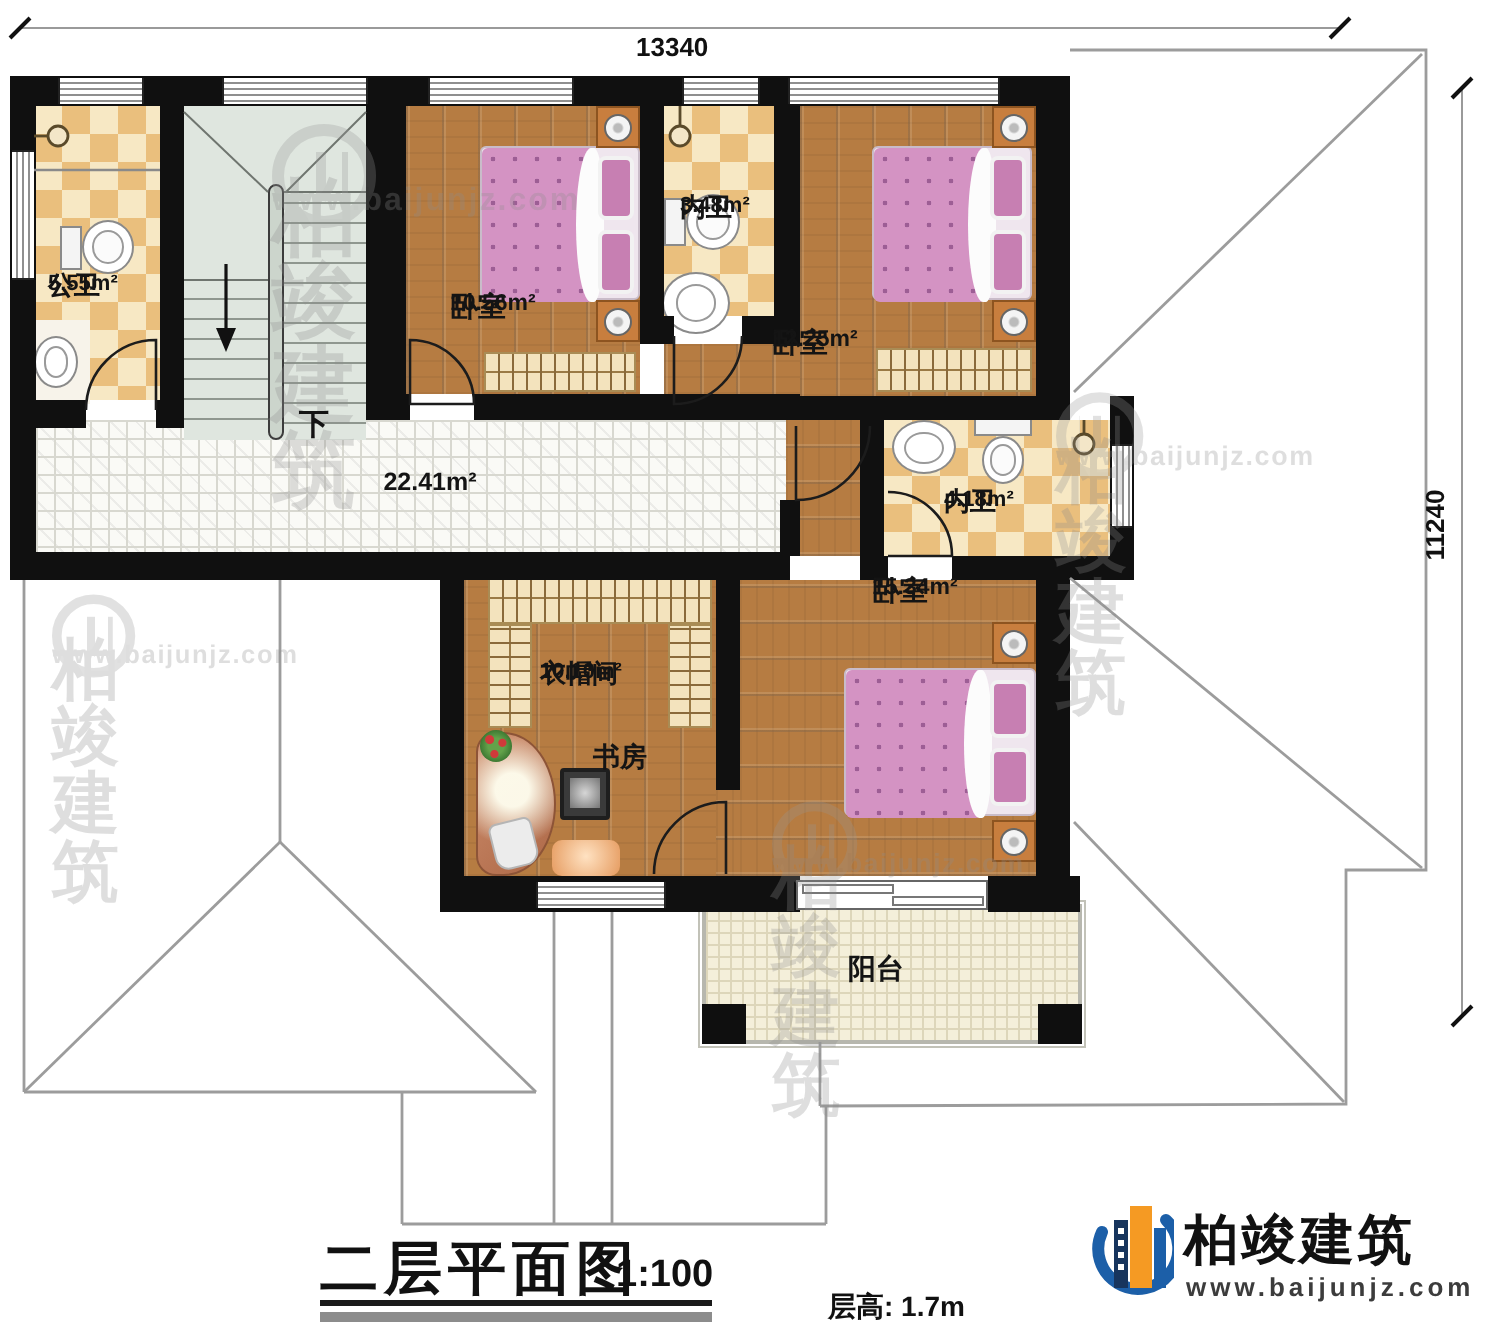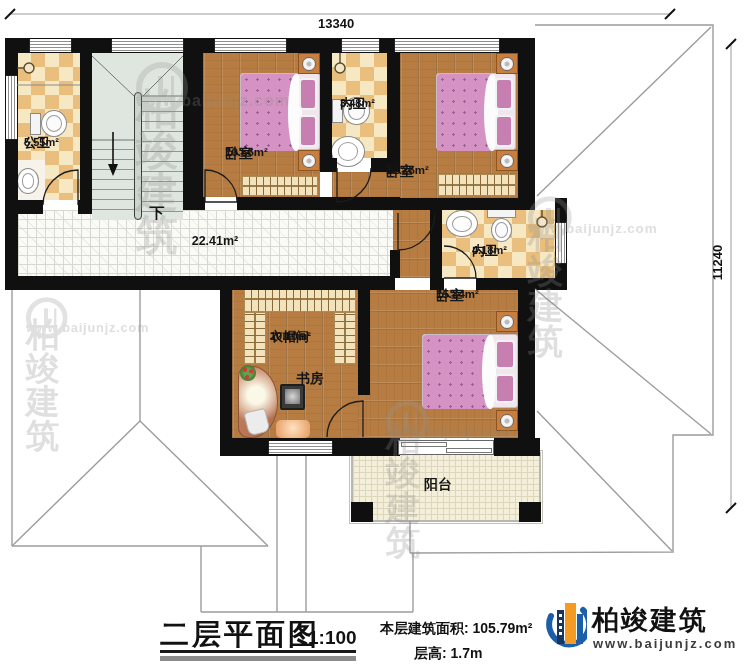--- a/index.html
+++ b/index.html
@@ -327,21 +327,20 @@
     <div class="wtxt">
       <div class="zh">柏竣建筑</div>
       <div class="url">www.baijunjz.com</div>
     </div>
   </div>
 
   <div class="tb" style="left:160px;top:615px;font-size:29px;font-weight:bold;letter-spacing:3px">二层平面图</div>
   <div class="tb" style="left:308px;top:627px;font-size:19px;font-weight:bold">1:100</div>
   <div class="tb-underline1" style="left:160px;top:650px;width:196px;height:3px"></div>
   <div class="tb-underline2" style="left:160px;top:656px;width:196px;height:5px"></div>
-  <div class="tb" style="left:380px;top:620px;font-size:14px;font-weight:bold">本层建筑面积: 105.79m²</div>
   <div class="tb" style="left:414px;top:645px;font-size:14px;font-weight:bold">层高: 1.7m</div>
 
   <svg style="left:545px;top:598px;z-index:55" width="42" height="60" viewBox="0 0 42 60">
     <path d="M6,18 A20,20 0 1 0 38,12" fill="none" stroke="#1c5fa8" stroke-width="6" stroke-linecap="round"></path>
     <rect x="12" y="12" width="7" height="34" fill="#17355e"></rect>
     <rect x="20" y="5" width="11" height="41" fill="#f59a23"></rect>
     <rect x="32" y="16" width="6" height="30" fill="#1c5fa8"></rect>
     <rect x="14" y="16" width="3" height="3" fill="#fff"></rect>
       <rect x="14" y="22" width="3" height="3" fill="#fff"></rect>
     <rect x="14" y="28" width="3" height="3" fill="#fff"></rect>

